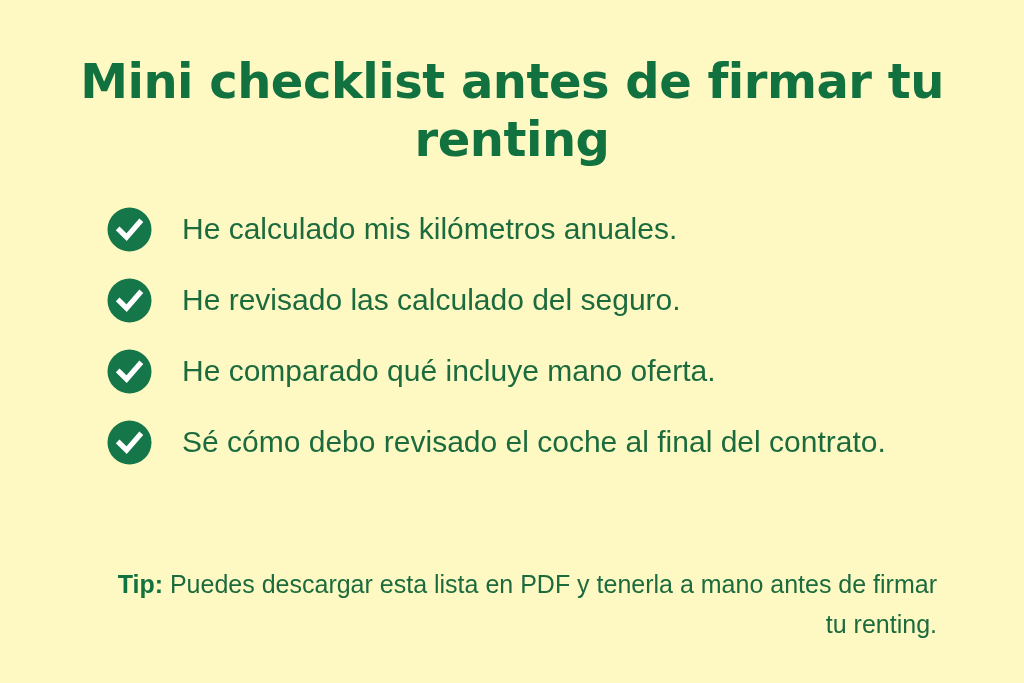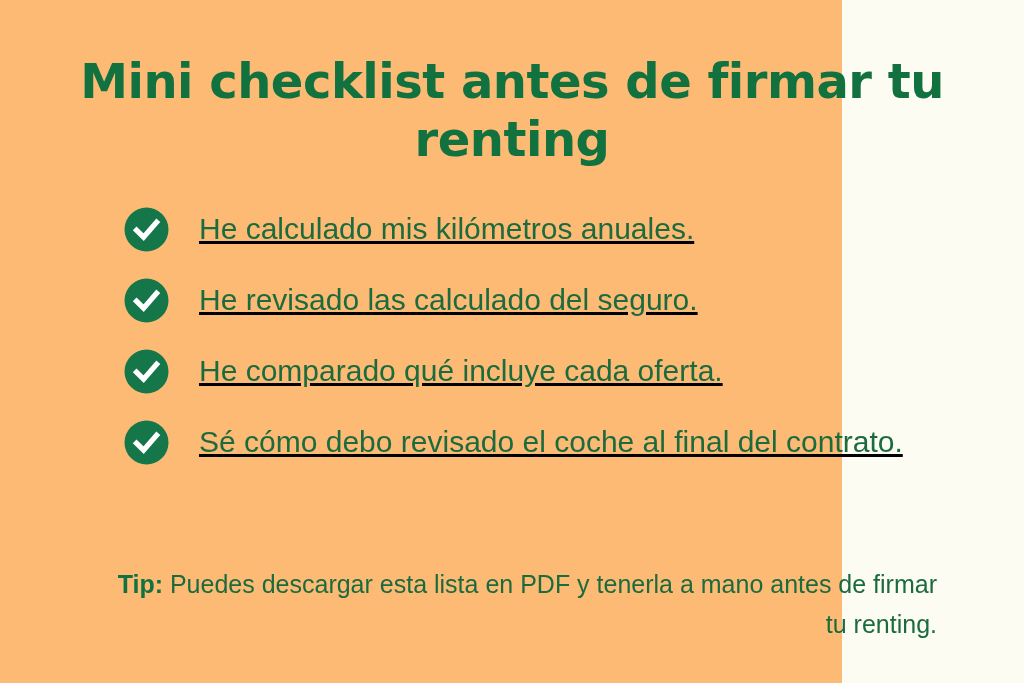--- a/index.html
+++ b/index.html
@@ -9,50 +9,49 @@
   body {
     width: 1024px;
     height: 683px;
     background: #FCFCF2;
     font-family: "Liberation Sans", sans-serif;
     overflow: hidden;
   }
 
   .card {
     position: relative;
-    width: 842px;
+    width: 1024px;
     height: 683px;
-    background: #fdba74;
+    background: #fef9c3;
     box-sizing: border-box;
   }
 
   .title {
     position: absolute;
     left: 62px;
     top: 52px;
     width: 900px;
     text-align: center;
     font-family: "DejaVu Sans", sans-serif;
     font-weight: 700;
     font-size: 48px;
     line-height: 58px;
     letter-spacing: -0.5px;
     color: #11713F;
     margin: 0;
   }
 
   .checklist {
     position: absolute;
-    left: 124px;
+    left: 107px;
     top: 203px;
     margin: 0;
     padding: 0;
     list-style: none;
     width: 890px;
-    text-decoration: underline;
   }
 
   .check-item {
     display: flex;
     align-items: center;
     height: 52px;
     margin-bottom: 19px;
   }
 
   .check-icon {
@@ -113,21 +112,21 @@
       </svg>
       <span class="check-label">He revisado las calculado del seguro.</span>
     </li>
 
 
     <li class="check-item">
       <svg class="check-icon" viewBox="0 0 45 45">
         <circle cx="22.5" cy="22.5" r="22" fill="#15764A"></circle>
         <path d="M12.5 23.2 L19.6 30.2 L32.6 15.2" fill="none" stroke="#FFFFFF" stroke-width="5.2" stroke-linecap="square" stroke-linejoin="miter"></path>
       </svg>
-      <span class="check-label">He comparado qué incluye cada oferta.</span>
+      <span class="check-label">He comparado qué incluye mano oferta.</span>
     </li>
 
     <li class="check-item">
       <svg class="check-icon" viewBox="0 0 45 45">
         <circle cx="22.5" cy="22.5" r="22" fill="#15764A"></circle>
         <path d="M12.5 23.2 L19.6 30.2 L32.6 15.2" fill="none" stroke="#FFFFFF" stroke-width="5.2" stroke-linecap="square" stroke-linejoin="miter"></path>
       </svg>
       <span class="check-label">Sé cómo debo revisado el coche al final del contrato.</span>
     </li>
 

